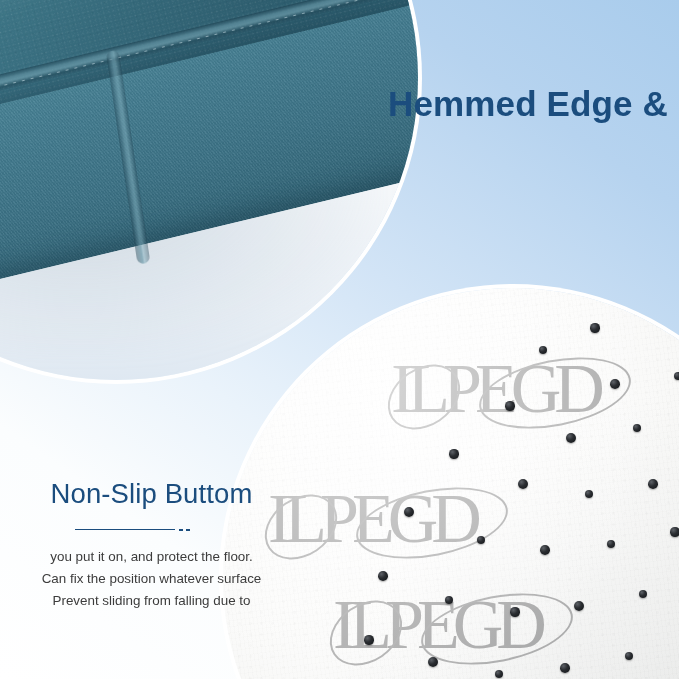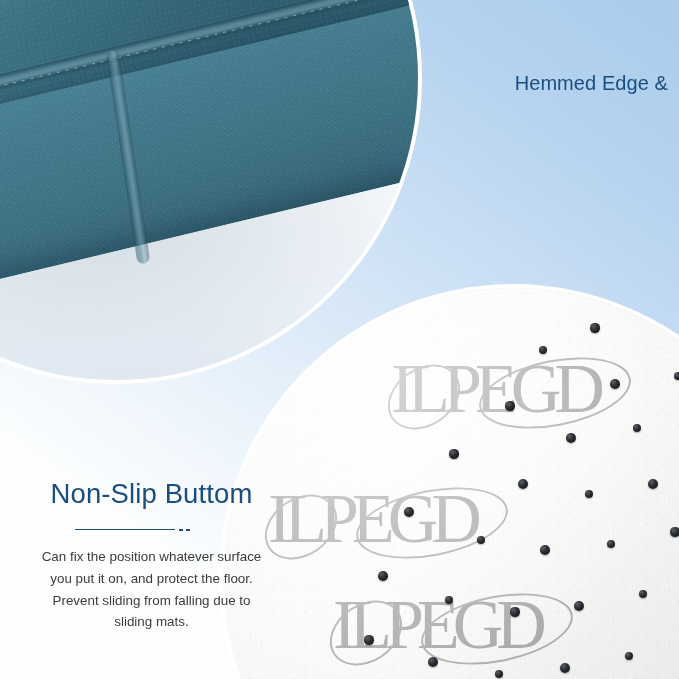--- a/index.html
+++ b/index.html
@@ -213,27 +213,27 @@
     position: absolute;
     border-radius: 50%;
     background: radial-gradient(circle at 34% 30%, #5d6167 0%, #2a2d31 42%, #111316 100%);
     box-shadow: 0 1px 1.6px rgba(0,0,0,.30);
   }
 
   
   #headline {
     position: absolute;
     right: 11px;
-    top: 68px;
+    top: 76px;
     width: 330px;
     text-align: right;
     color: #1b4d7e;
-    font-size: 20px;
+    font-size: 35px;
     line-height: 1.58;
-    font-weight: 400;
+    font-weight: 700;
     letter-spacing: .004em;
   }
   #headline .hl-line { display: block; white-space: nowrap; }
 
   
   #feature-block {
     position: absolute;
     left: 24px;
     top: 478px;
     width: 255px;
@@ -356,20 +356,19 @@
   </div>
 
   <div id="feature-block">
     <div id="feature-title">Non-Slip Buttom</div>
     <div id="feature-divider">
       <span class="rule"></span>
       <span class="dot-a"></span>
       <span class="dot-b"></span>
     </div>
     <div id="feature-body">
+      <span class="bl">you put it on, and protect the floor.</span>
       <span class="bl">Can fix the position whatever surface</span>
-      <span class="bl">you put it on, and protect the floor.</span>
       <span class="bl">Prevent sliding from falling due to</span>
-      <span class="bl">sliding mats.</span>
     </div>
   </div>
 
 </div>
 
 </body></html>

